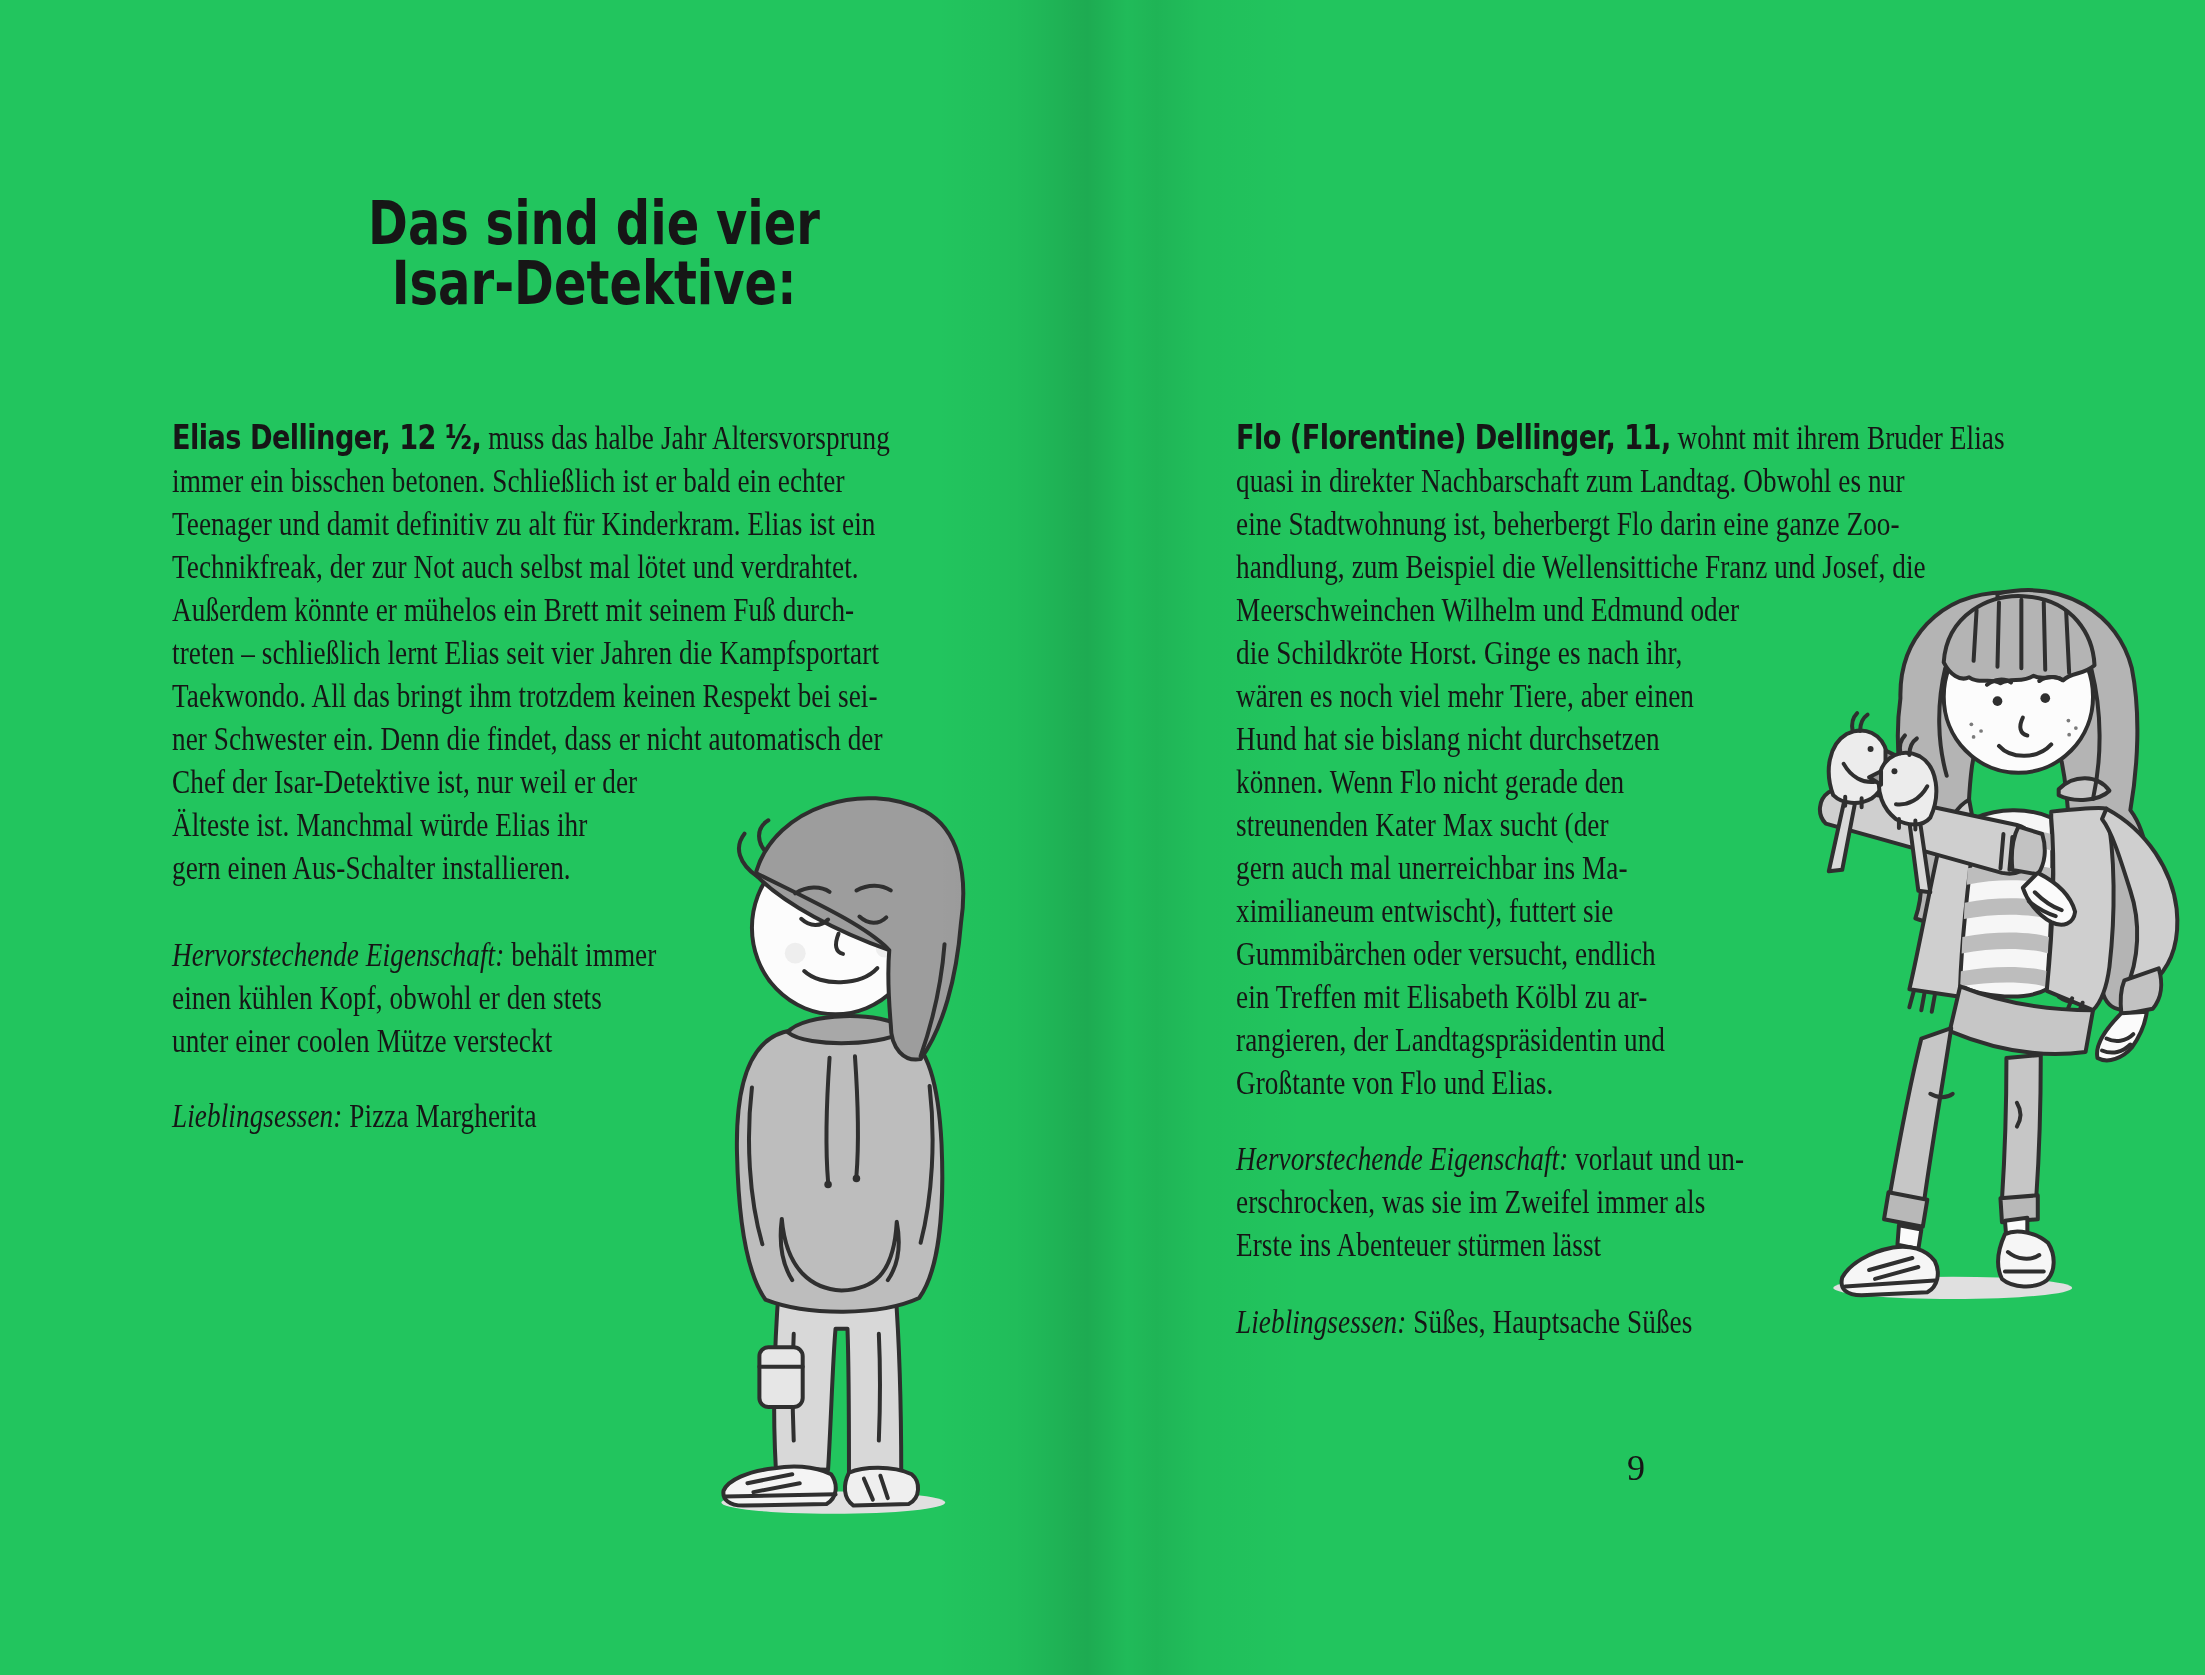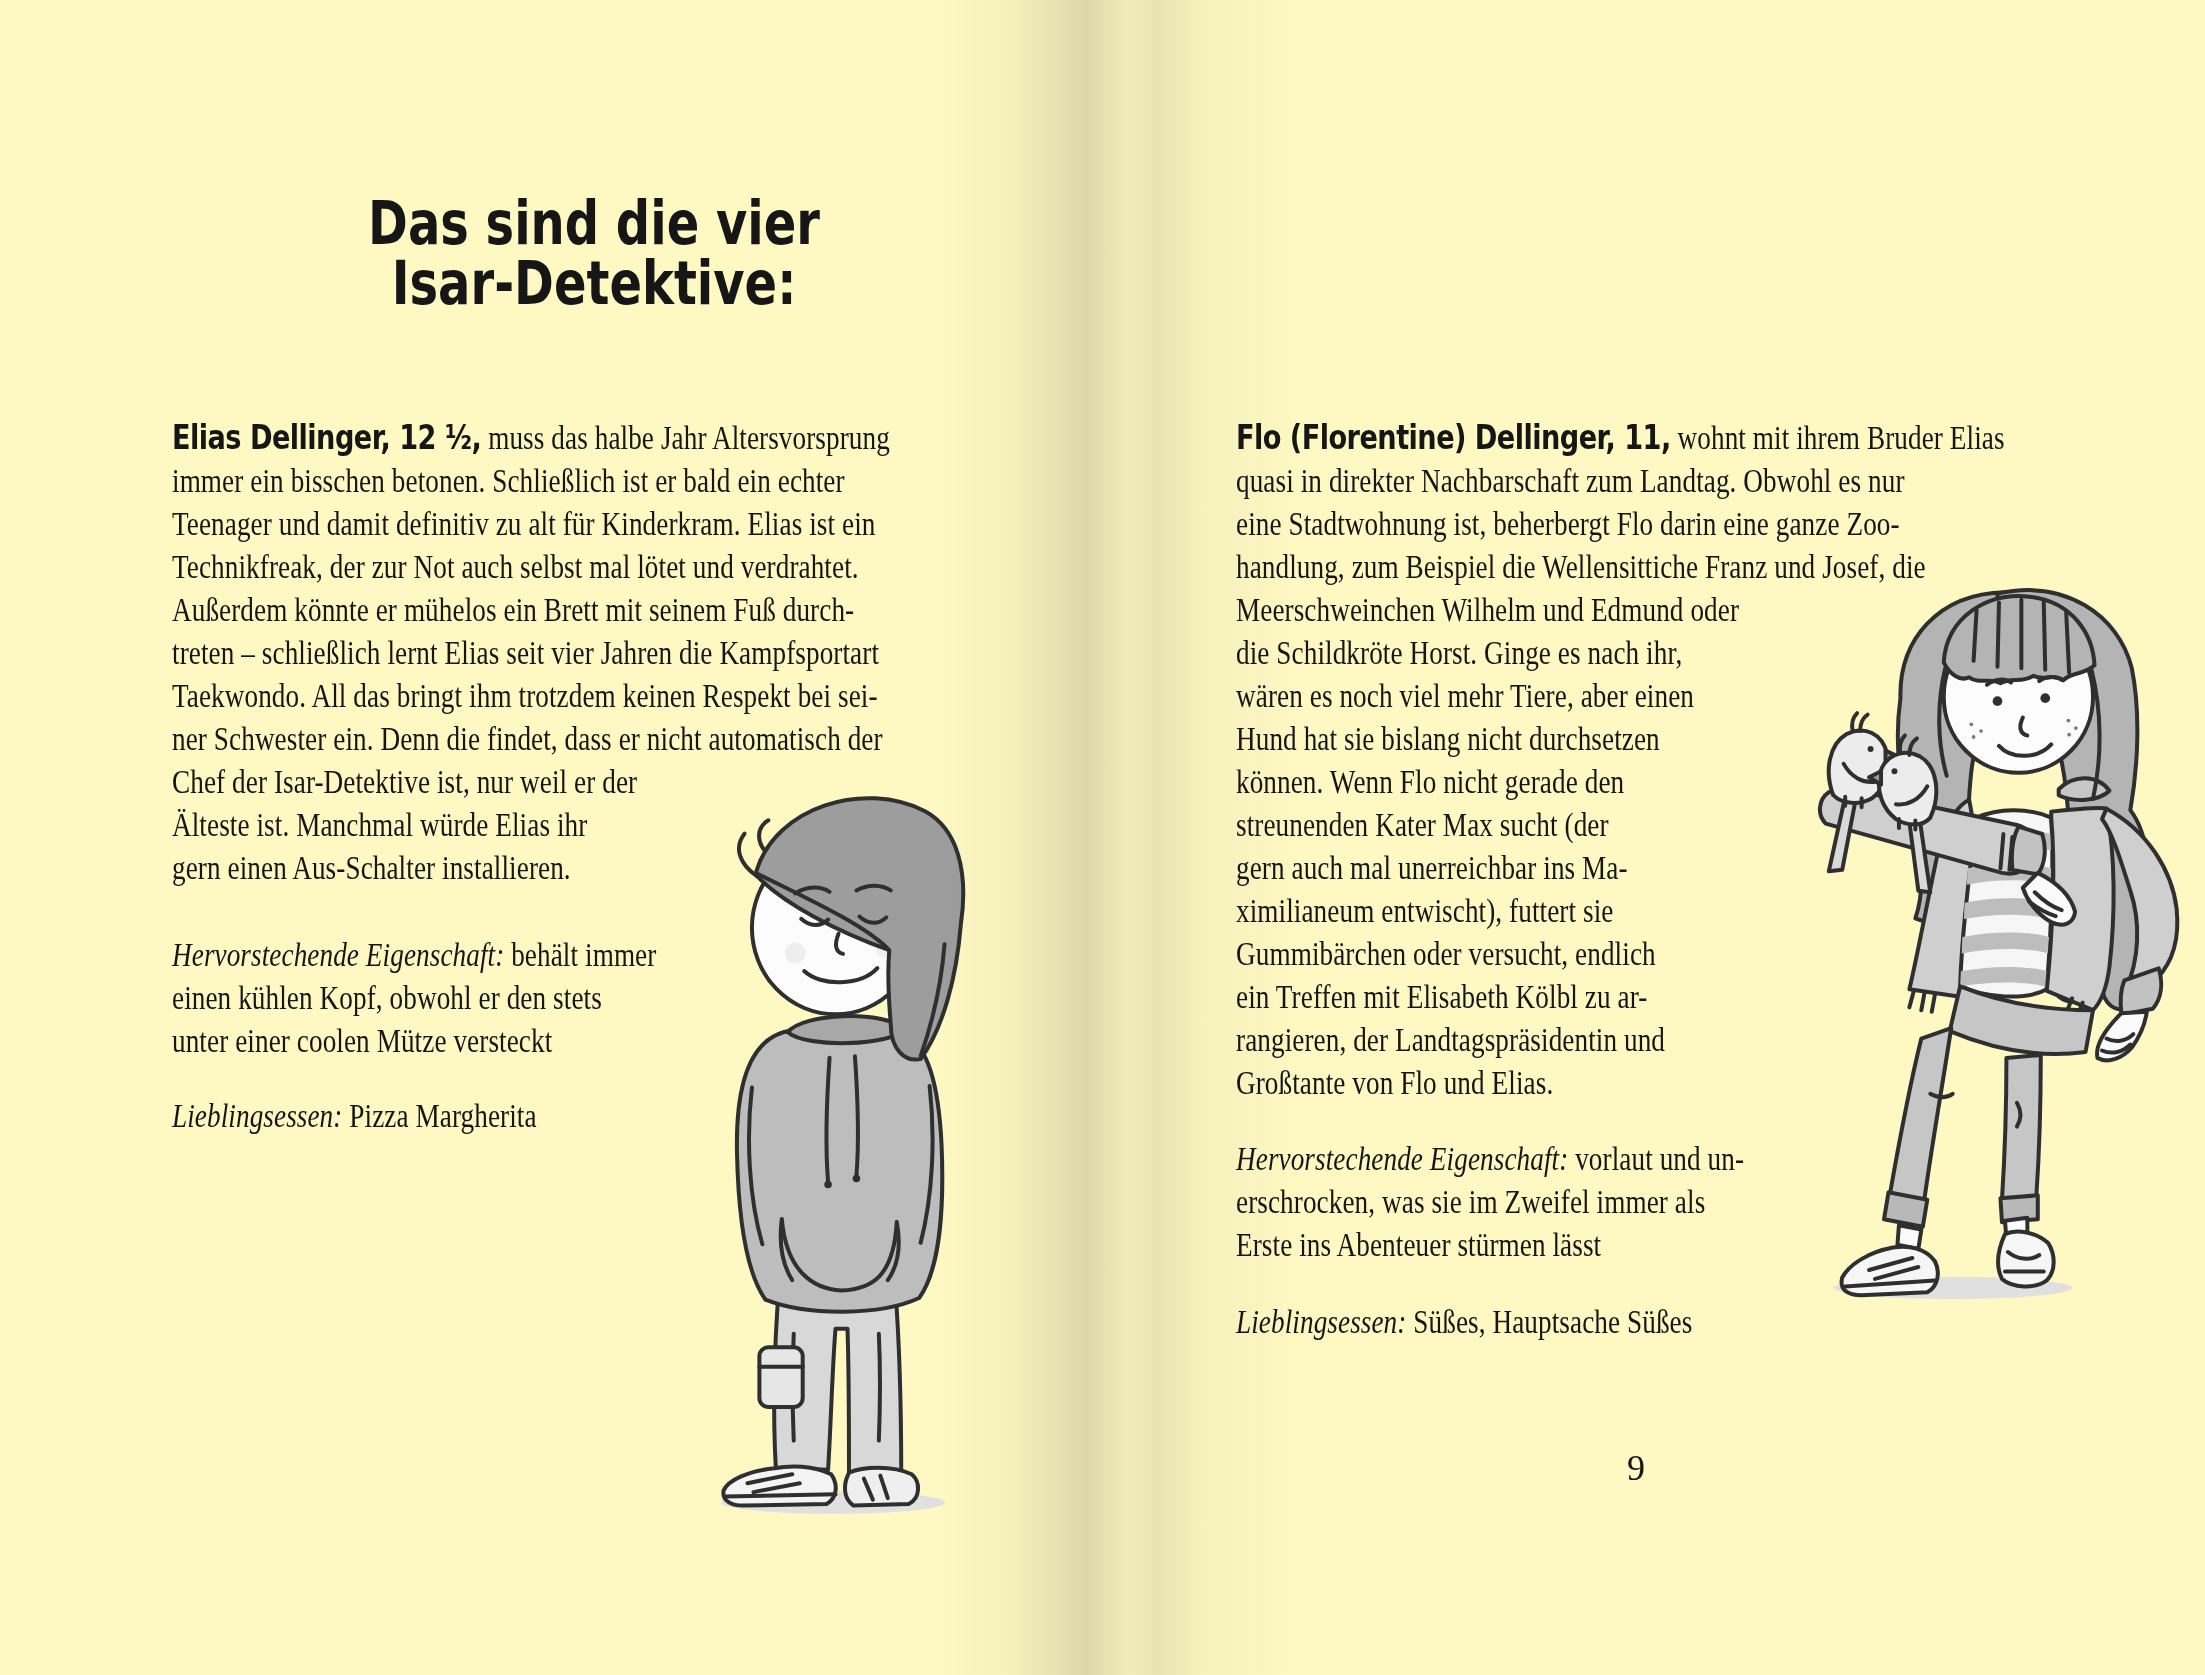--- a/index.html
+++ b/index.html
@@ -1,19 +1,19 @@
 <!DOCTYPE html>
 <html lang="de" style="font-size:12px"><head>
 <meta charset="utf-8">
 <style>
   html,body{margin:0;padding:0;background:#ffffff;}
   #spread{
     position:relative;
     width:2205px;height:1676px;
-    background:#fef9c3;
+    background:#22c55e;
     overflow:hidden;
     color:#161616;
   }
   .txt{
     position:absolute;
     font-family:"Liberation Serif", serif;
     font-size:34px;
     line-height:43px;
     white-space:pre-line;
     transform:scaleX(0.80);

